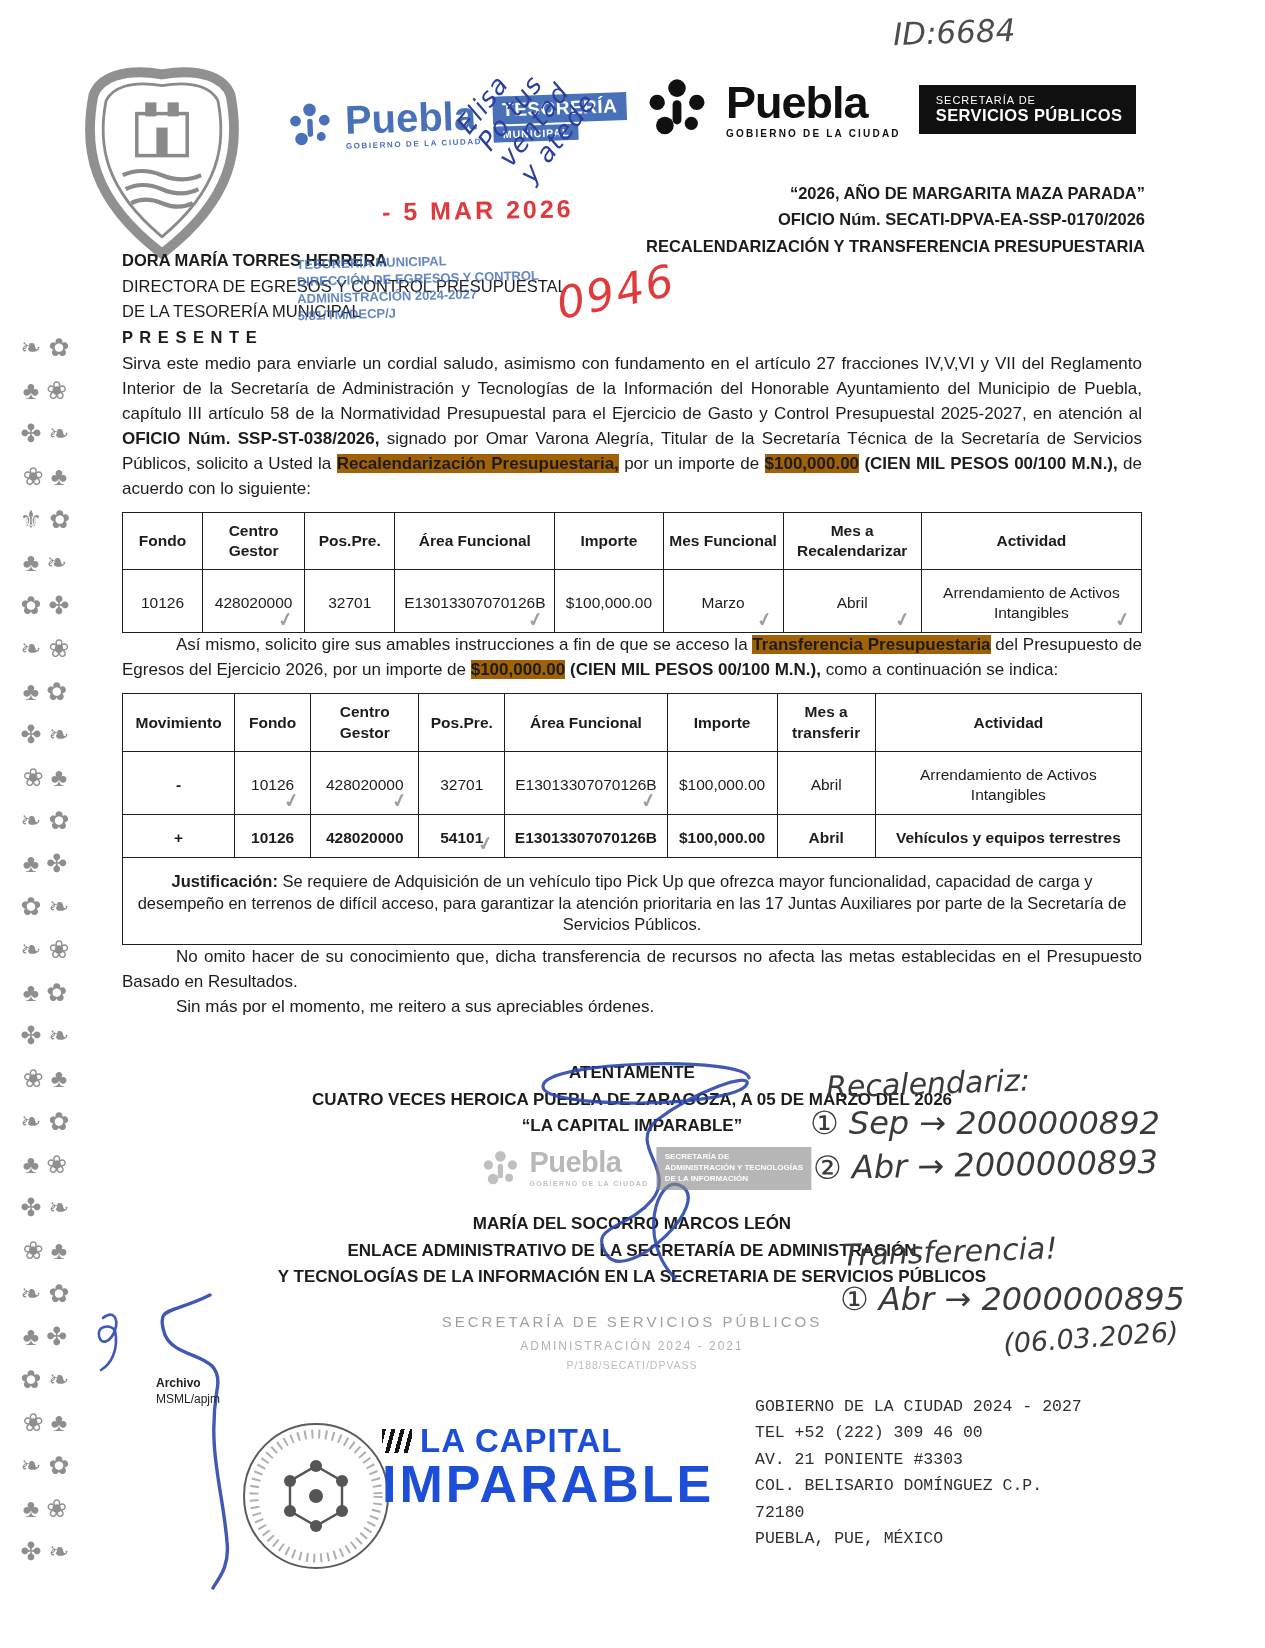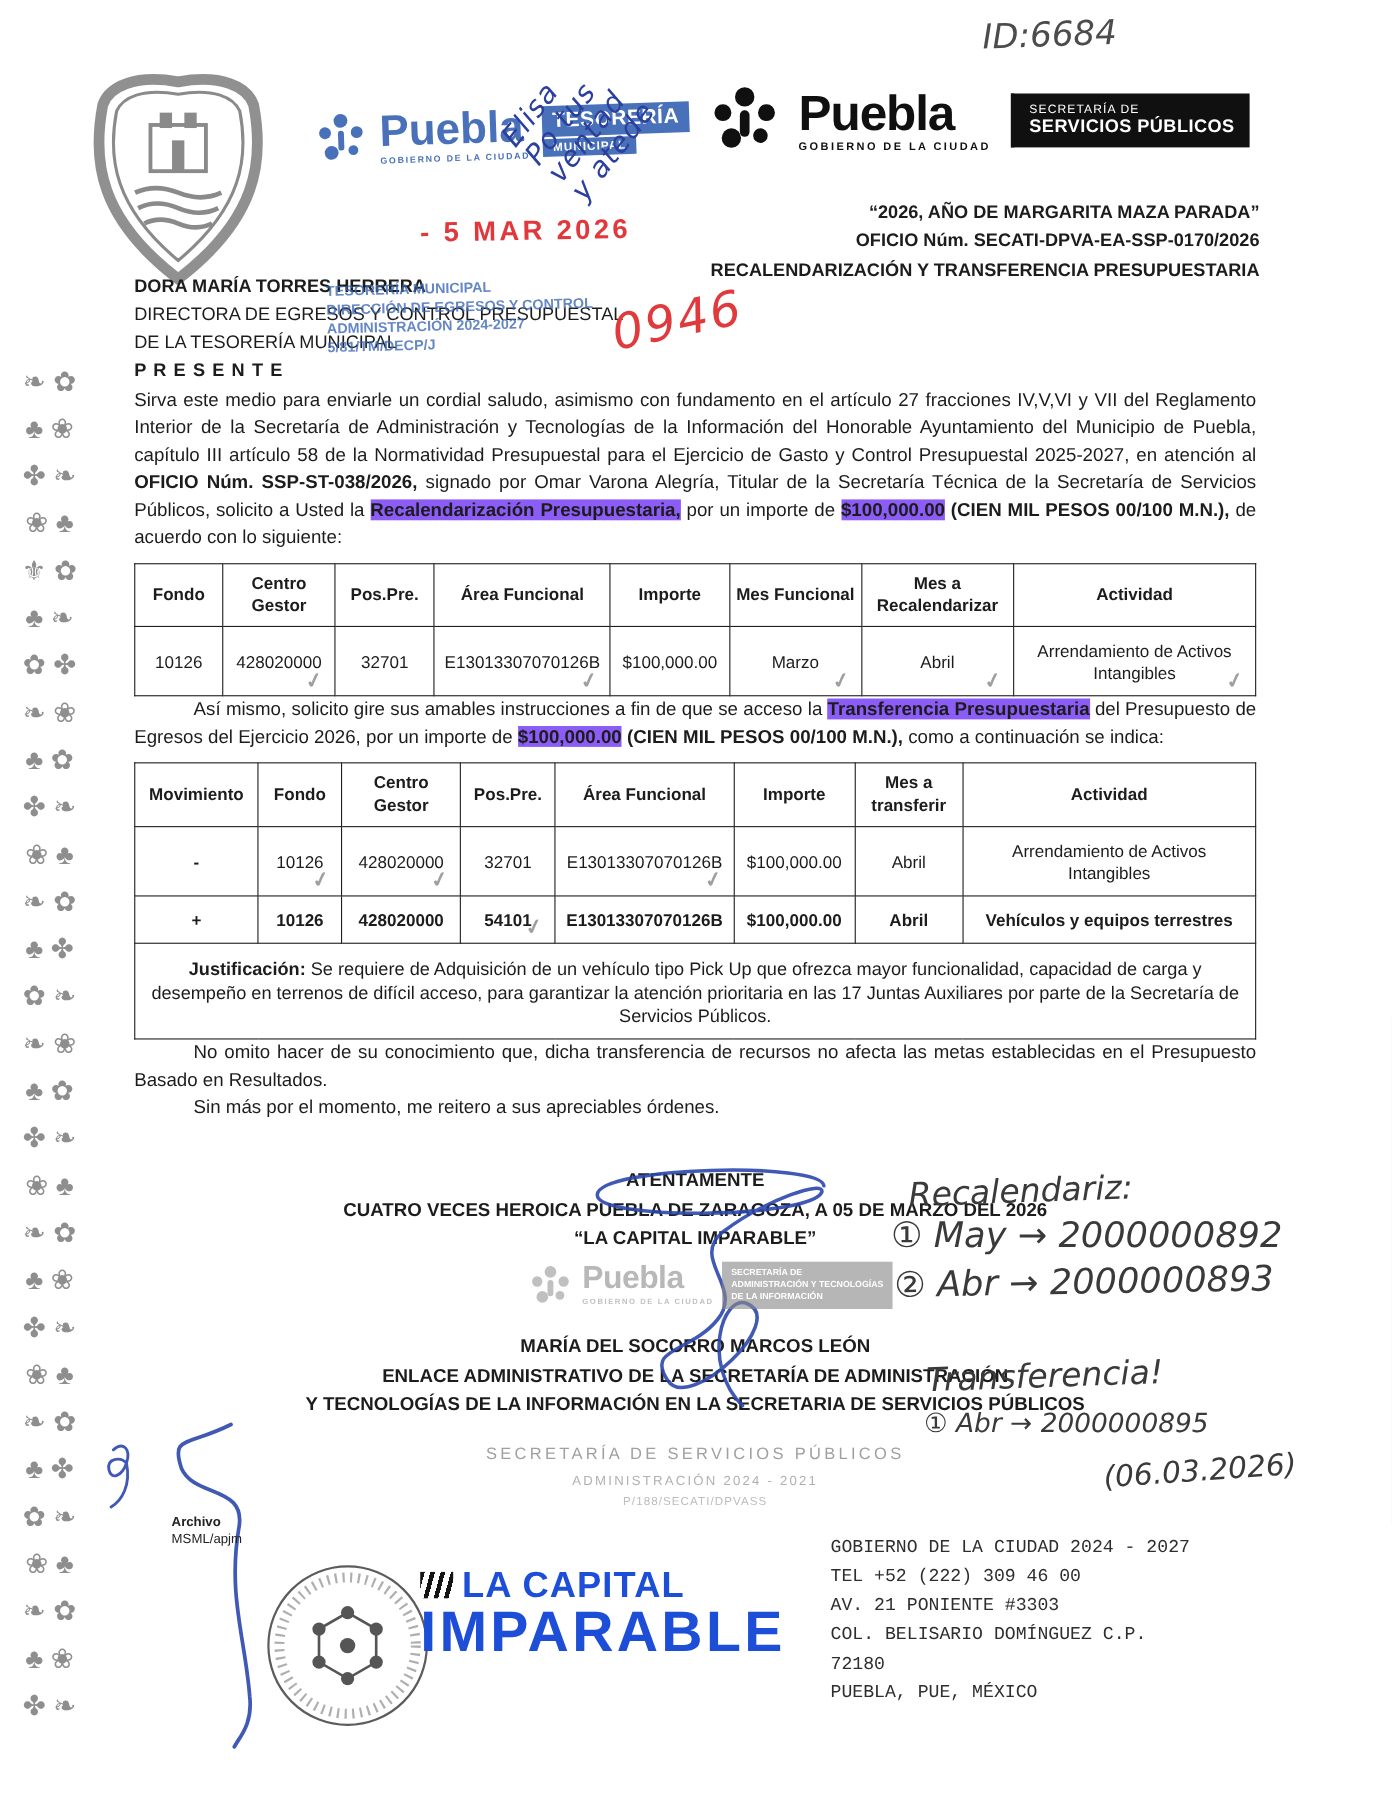--- a/index.html
+++ b/index.html
@@ -1,20 +1,20 @@
 <!DOCTYPE html>
 <html><head>
 <meta charset="utf-8">
 <style>
   html,body{margin:0;padding:0;}
   body{width:1265px;height:1648px;background:#f4f4f2;font-family:"Liberation Sans",sans-serif;}
   #page{position:relative;width:1265px;height:1648px;background:#ffffff;overflow:hidden;color:#1c1c1c;}
   .pre{white-space:pre-line;}
   .b{font-weight:bold;}
-  .hl{background:#8b5cf6;}
+  .hl{background:#a16207;}
 
   
   .ornaments{position:absolute;left:12px;top:326px;width:66px;text-align:center;
     color:#8e8e8e;font-size:25px;line-height:1.72;user-select:none;}
 
   
   .coat{position:absolute;left:78px;top:66px;}
 
   
   .blue-stamp{position:absolute;left:283px;top:94px;display:flex;align-items:center;gap:8px;
@@ -82,21 +82,21 @@
   .sig-gray2{color:#b1b1b1;font-size:12px;letter-spacing:2px;margin-top:3px;}
   .sig-gray3{color:#bcbcbc;font-size:10.5px;letter-spacing:1px;margin-top:2px;}
   .sig-scribble{position:absolute;left:calc(50% - 215px);top:-10px;pointer-events:none;}
 
   
   .ann{position:absolute;color:#3a3a3a;}
   .ann-recal-title{left:826px;top:1066px;font-size:30px;transform:rotate(-2deg);}
   .ann-recal-1{left:810px;top:1104px;font-size:32px;}
   .ann-recal-2{left:813px;top:1146px;font-size:32px;transform:rotate(-1deg);}
   .ann-transf-title{left:842px;top:1234px;font-size:30px;transform:rotate(-2deg);}
-  .ann-transf-1{left:840px;top:1280px;font-size:24px;font-style:italic;}
+  .ann-transf-1{left:840px;top:1280px;font-size:32px;font-style:italic;}
   .ann-date{left:1003px;top:1322px;font-size:27px;transform:rotate(-4deg);}
 
   
   .archivo{position:absolute;left:156px;top:1376px;font-size:12px;line-height:1.3;color:#222;}
   .archivo .a1{font-weight:bold;}
   .seal{position:absolute;left:238px;top:1418px;}
   .capital{position:absolute;left:382px;top:1424px;color:#1d4ed8;text-align:right;}
   .cap-l1{display:flex;align-items:center;gap:8px;font-size:33px;font-weight:800;letter-spacing:1px;line-height:1;}
   .stripes{width:30px;height:24px;background:repeating-linear-gradient(105deg,#141414 0 4px,transparent 4px 9px);}
   .cap-l2{font-size:52px;font-weight:800;letter-spacing:3px;line-height:1.05;}
@@ -347,21 +347,21 @@
       <div class="sig-line">MARÍA DEL SOCORRO MARCOS LEÓN</div>
       <div class="sig-line">ENLACE ADMINISTRATIVO DE LA SECRETARÍA DE ADMINISTRACIÓN</div>
       <div class="sig-line">Y TECNOLOGÍAS DE LA INFORMACIÓN EN LA SECRETARIA DE SERVICIOS PÚBLICOS</div>
       <div class="sig-gray1">SECRETARÍA DE SERVICIOS PÚBLICOS</div>
       <div class="sig-gray2">ADMINISTRACIÓN 2024 - 2021</div>
       <div class="sig-gray3">P/188/SECATI/DPVASS</div>
     </div>
   </div>
 
   <div class="ann ann-recal-title hand">Recalendariz:</div>
-  <div class="ann ann-recal-1 hand">① May → 2000000892</div>
+  <div class="ann ann-recal-1 hand">① Sep → 2000000892</div>
   <div class="ann ann-recal-2 hand">② Abr → 2000000893</div>
   <div class="ann ann-transf-title hand">Transferencia!</div>
   <div class="ann ann-transf-1 hand">① Abr → 2000000895</div>
   <div class="ann ann-date hand">(06.03.2026)</div>
 
   <svg class="pen" style="left:85px;top:1280px" width="240" height="330" viewBox="0 0 240 330">
     <path d="M125,15 C85,35 70,25 80,55 C92,82 140,70 132,110 C122,170 138,210 142,262 C145,288 132,300 128,308" fill="none" stroke="#2b47ad" stroke-width="3.4" stroke-linecap="round" opacity="0.9"></path>
     <path d="M18,38 C28,30 34,38 30,50 C26,62 16,66 14,56 C12,46 24,44 30,50 C34,70 26,84 16,90" fill="none" stroke="#2b47ad" stroke-width="2.6" stroke-linecap="round" opacity="0.9"></path>
   </svg>
 

